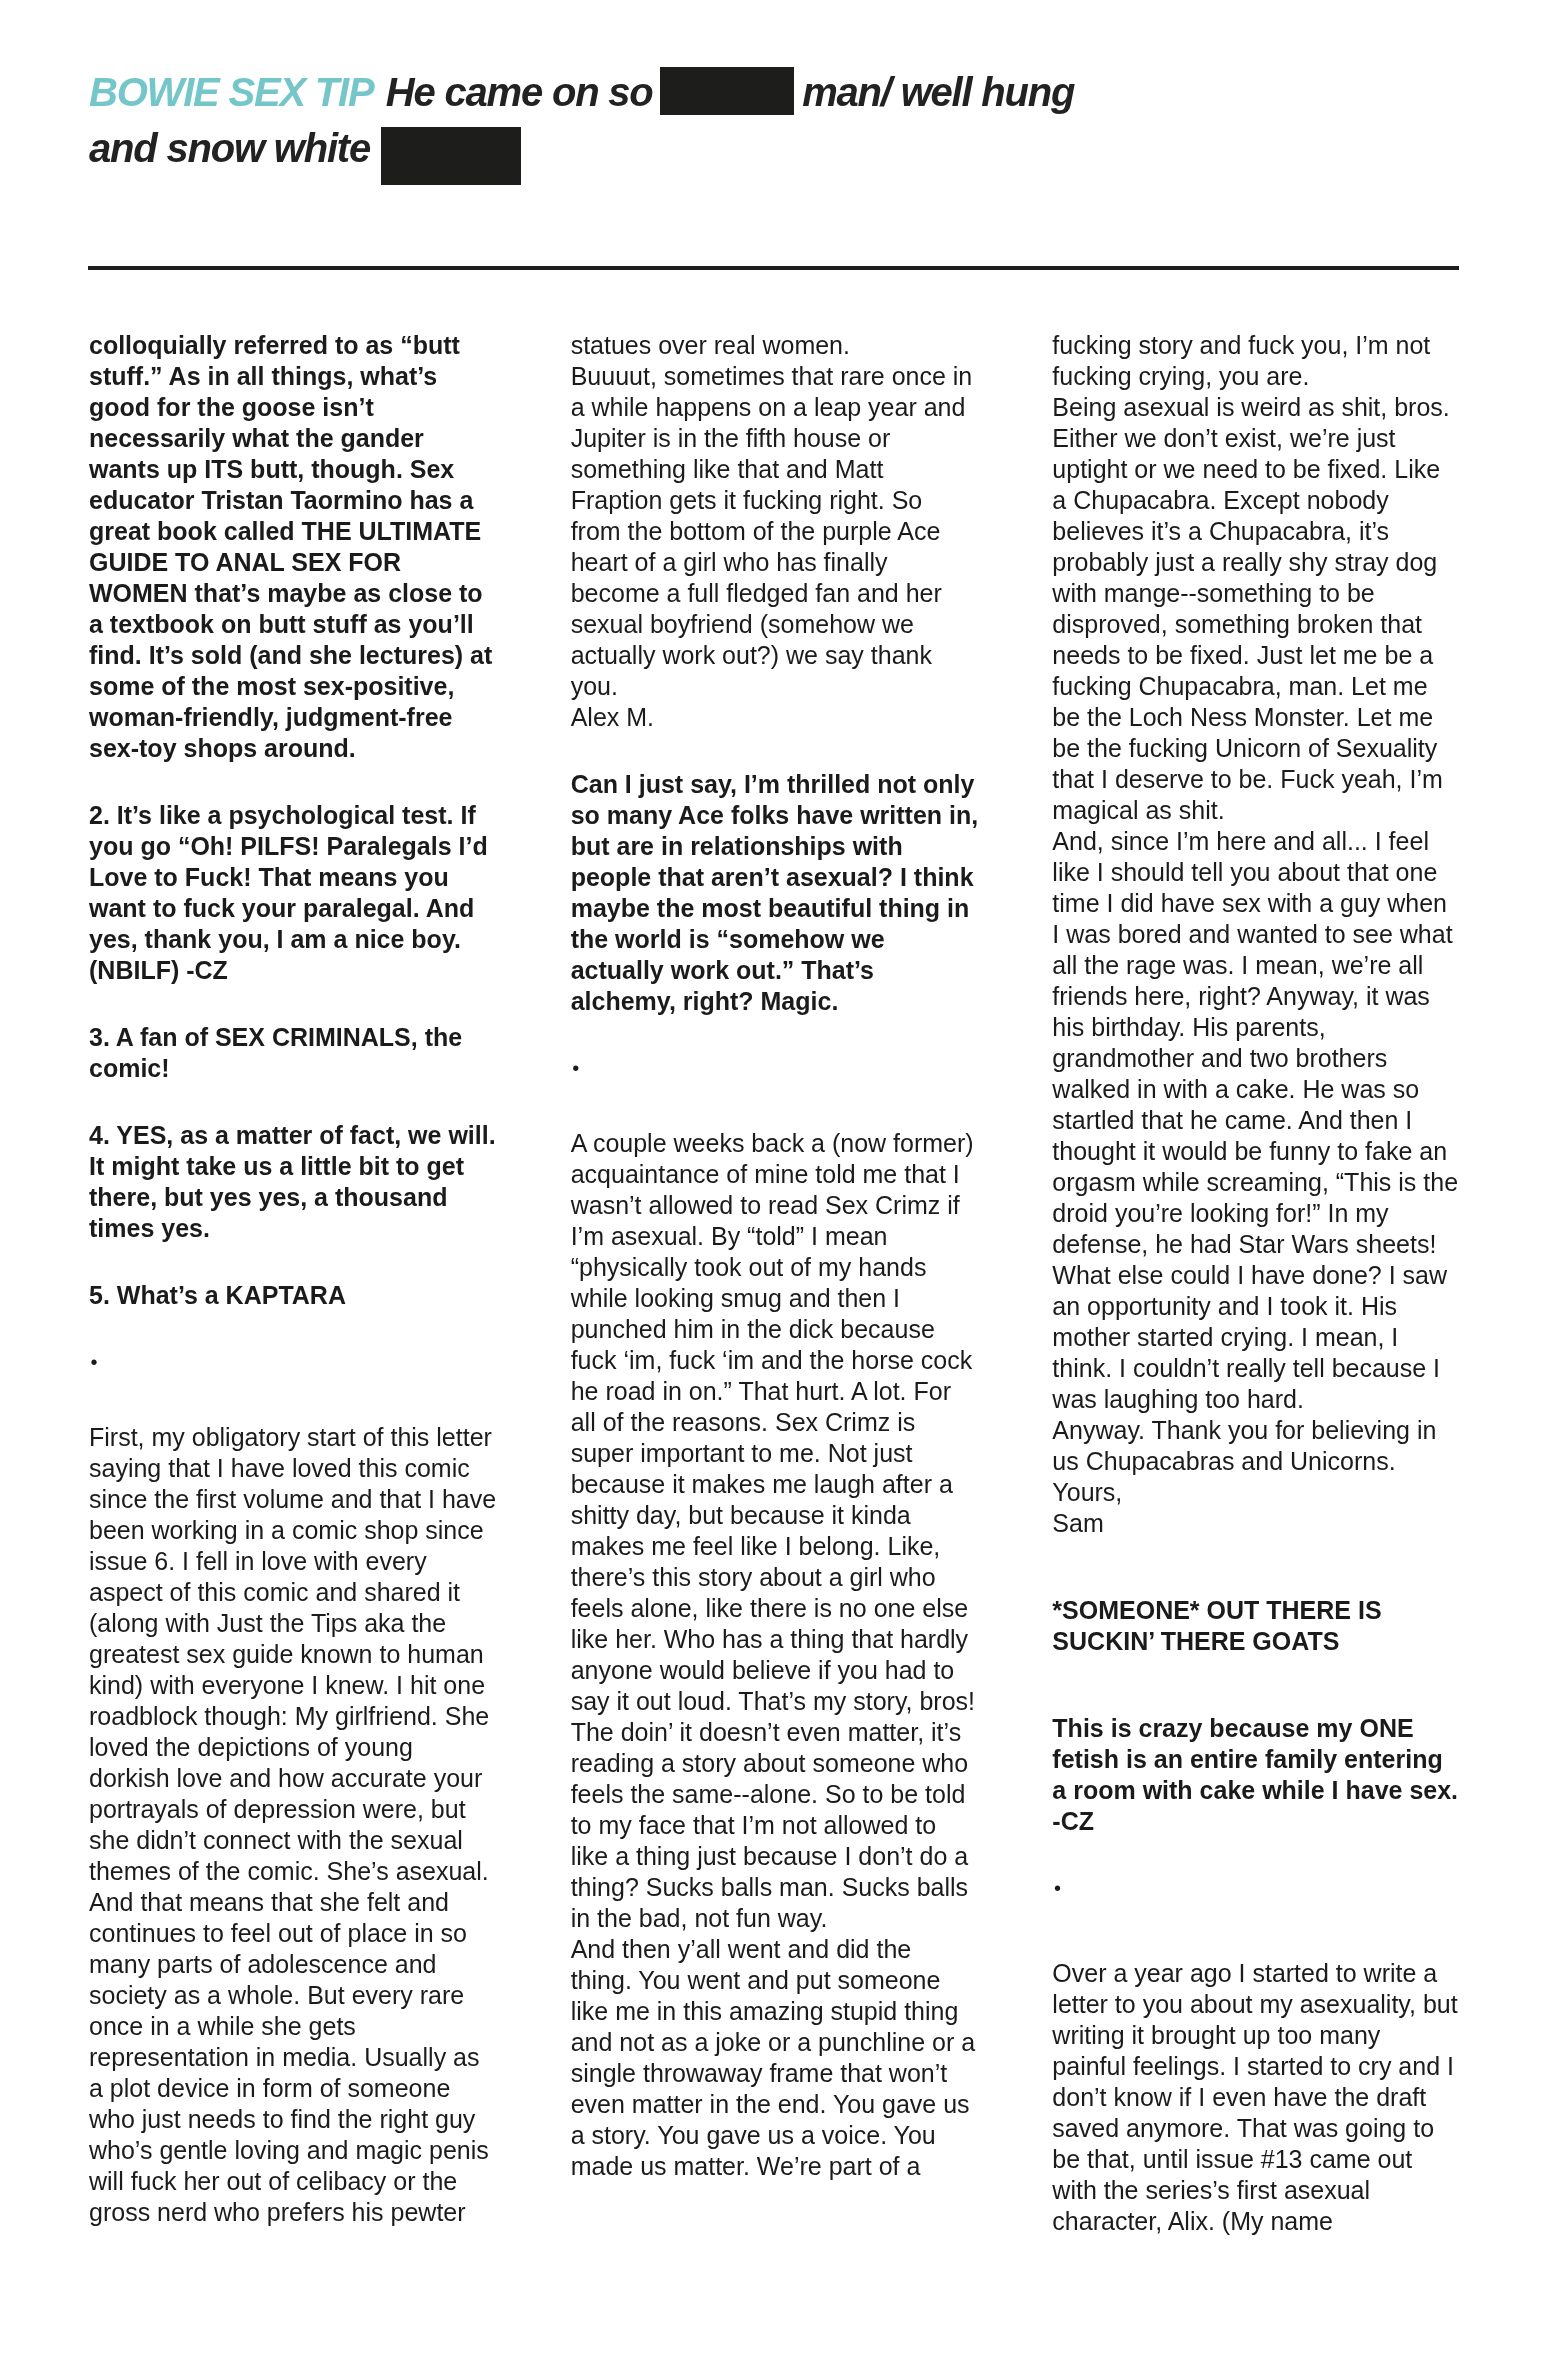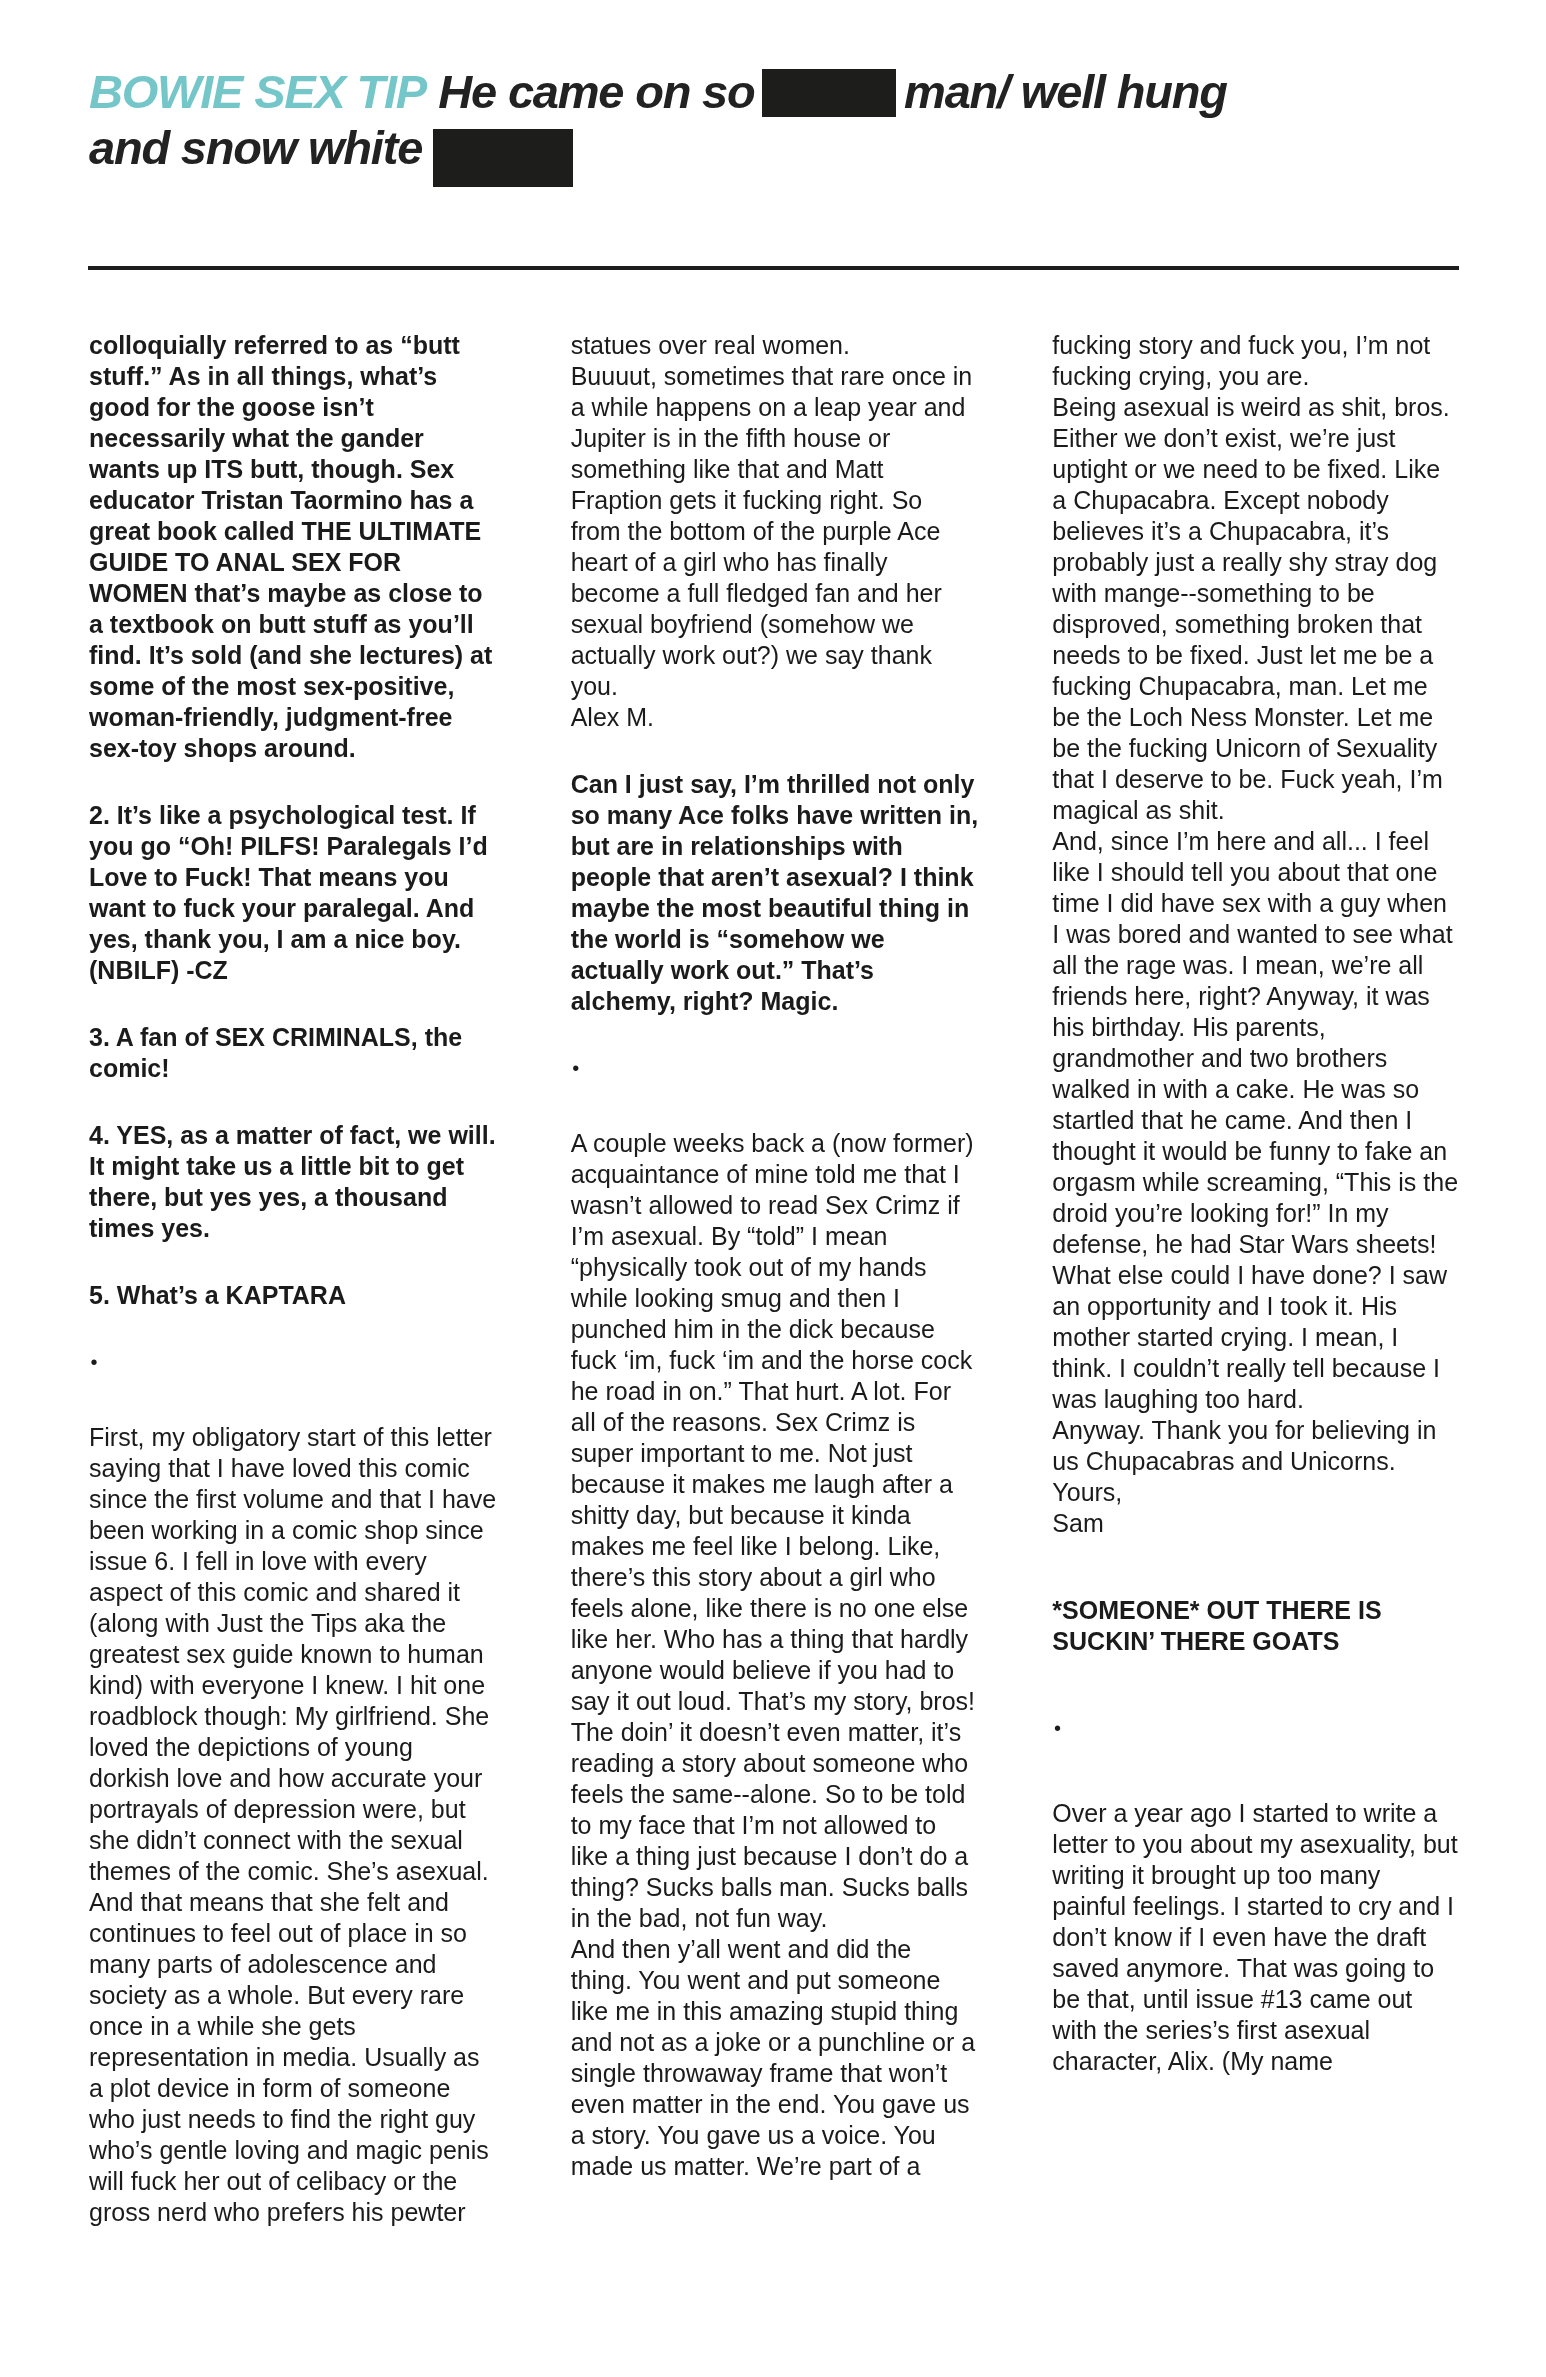--- a/index.html
+++ b/index.html
@@ -11,21 +11,21 @@
     font-family: "Liberation Sans", sans-serif;
     color: #1b1b1b;
     overflow: hidden;
   }
   
   .masthead {
     position: absolute;
     left: 89px;
     top: 64px;
     width: 1400px;
-    font-size: 47px;
+    font-size: 40px;
     line-height: 56px;
     font-weight: 700;
     font-style: italic;
     letter-spacing: -1.2px;
     color: #222222;
   }
   .kicker { color: #74c6c9; margin-right: 12.4px; }
   .redaction {
     display: inline-block;
     width: 134px;
@@ -109,19 +109,20 @@
     </section>
 
     <section class="col col-3">
       <p class="r gap-lg">fucking story and fuck you, I’m not fucking crying, you are.
 Being asexual is weird as shit, bros. Either we don’t exist, we’re just uptight or we need to be fixed. Like a Chupacabra. Except nobody believes it’s a Chupacabra, it’s probably just a really shy stray dog with mange--something to be disproved, something broken that needs to be fixed. Just let me be a fucking Chupacabra, man. Let me be the Loch Ness Monster. Let me be the fucking Unicorn of Sexuality that I deserve to be. Fuck yeah, I’m magical as shit.
 And, since I’m here and all... I feel like I should tell you about that one time I did have sex with a guy when I was bored and wanted to see what all the rage was. I mean, we’re all friends here, right? Anyway, it was his birthday. His parents, grandmother and two brothers walked in with a cake. He was so startled that he came. And then I thought it would be funny to fake an orgasm while screaming, “This is the droid you’re looking for!” In my defense, he had Star Wars sheets! What else could I have done? I saw an opportunity and I took it. His mother started crying. I mean, I think. I couldn’t really tell because I was laughing too hard.
 Anyway. Thank you for believing in us Chupacabras and Unicorns.
 Yours,
 Sam</p>
       <p class="b gap-lg">*SOMEONE* OUT THERE IS SUCKIN’ THERE GOATS</p>
+      <p class="bi">This is crazy because my ONE fetish is an entire family entering a room with cake while I have sex. -CZ</p>
       <p class="dot">•</p>
       <p class="r">Over a year ago I started to write a letter to you about my asexuality, but writing it brought up too many painful feelings.  I started to cry and I don’t know if I even have the draft saved anymore. That was going to be that, until issue #13 came out with the series’s first asexual character, Alix. (My name</p>
     </section>
 
   </main>
 </div>
 
 
 </body></html>

